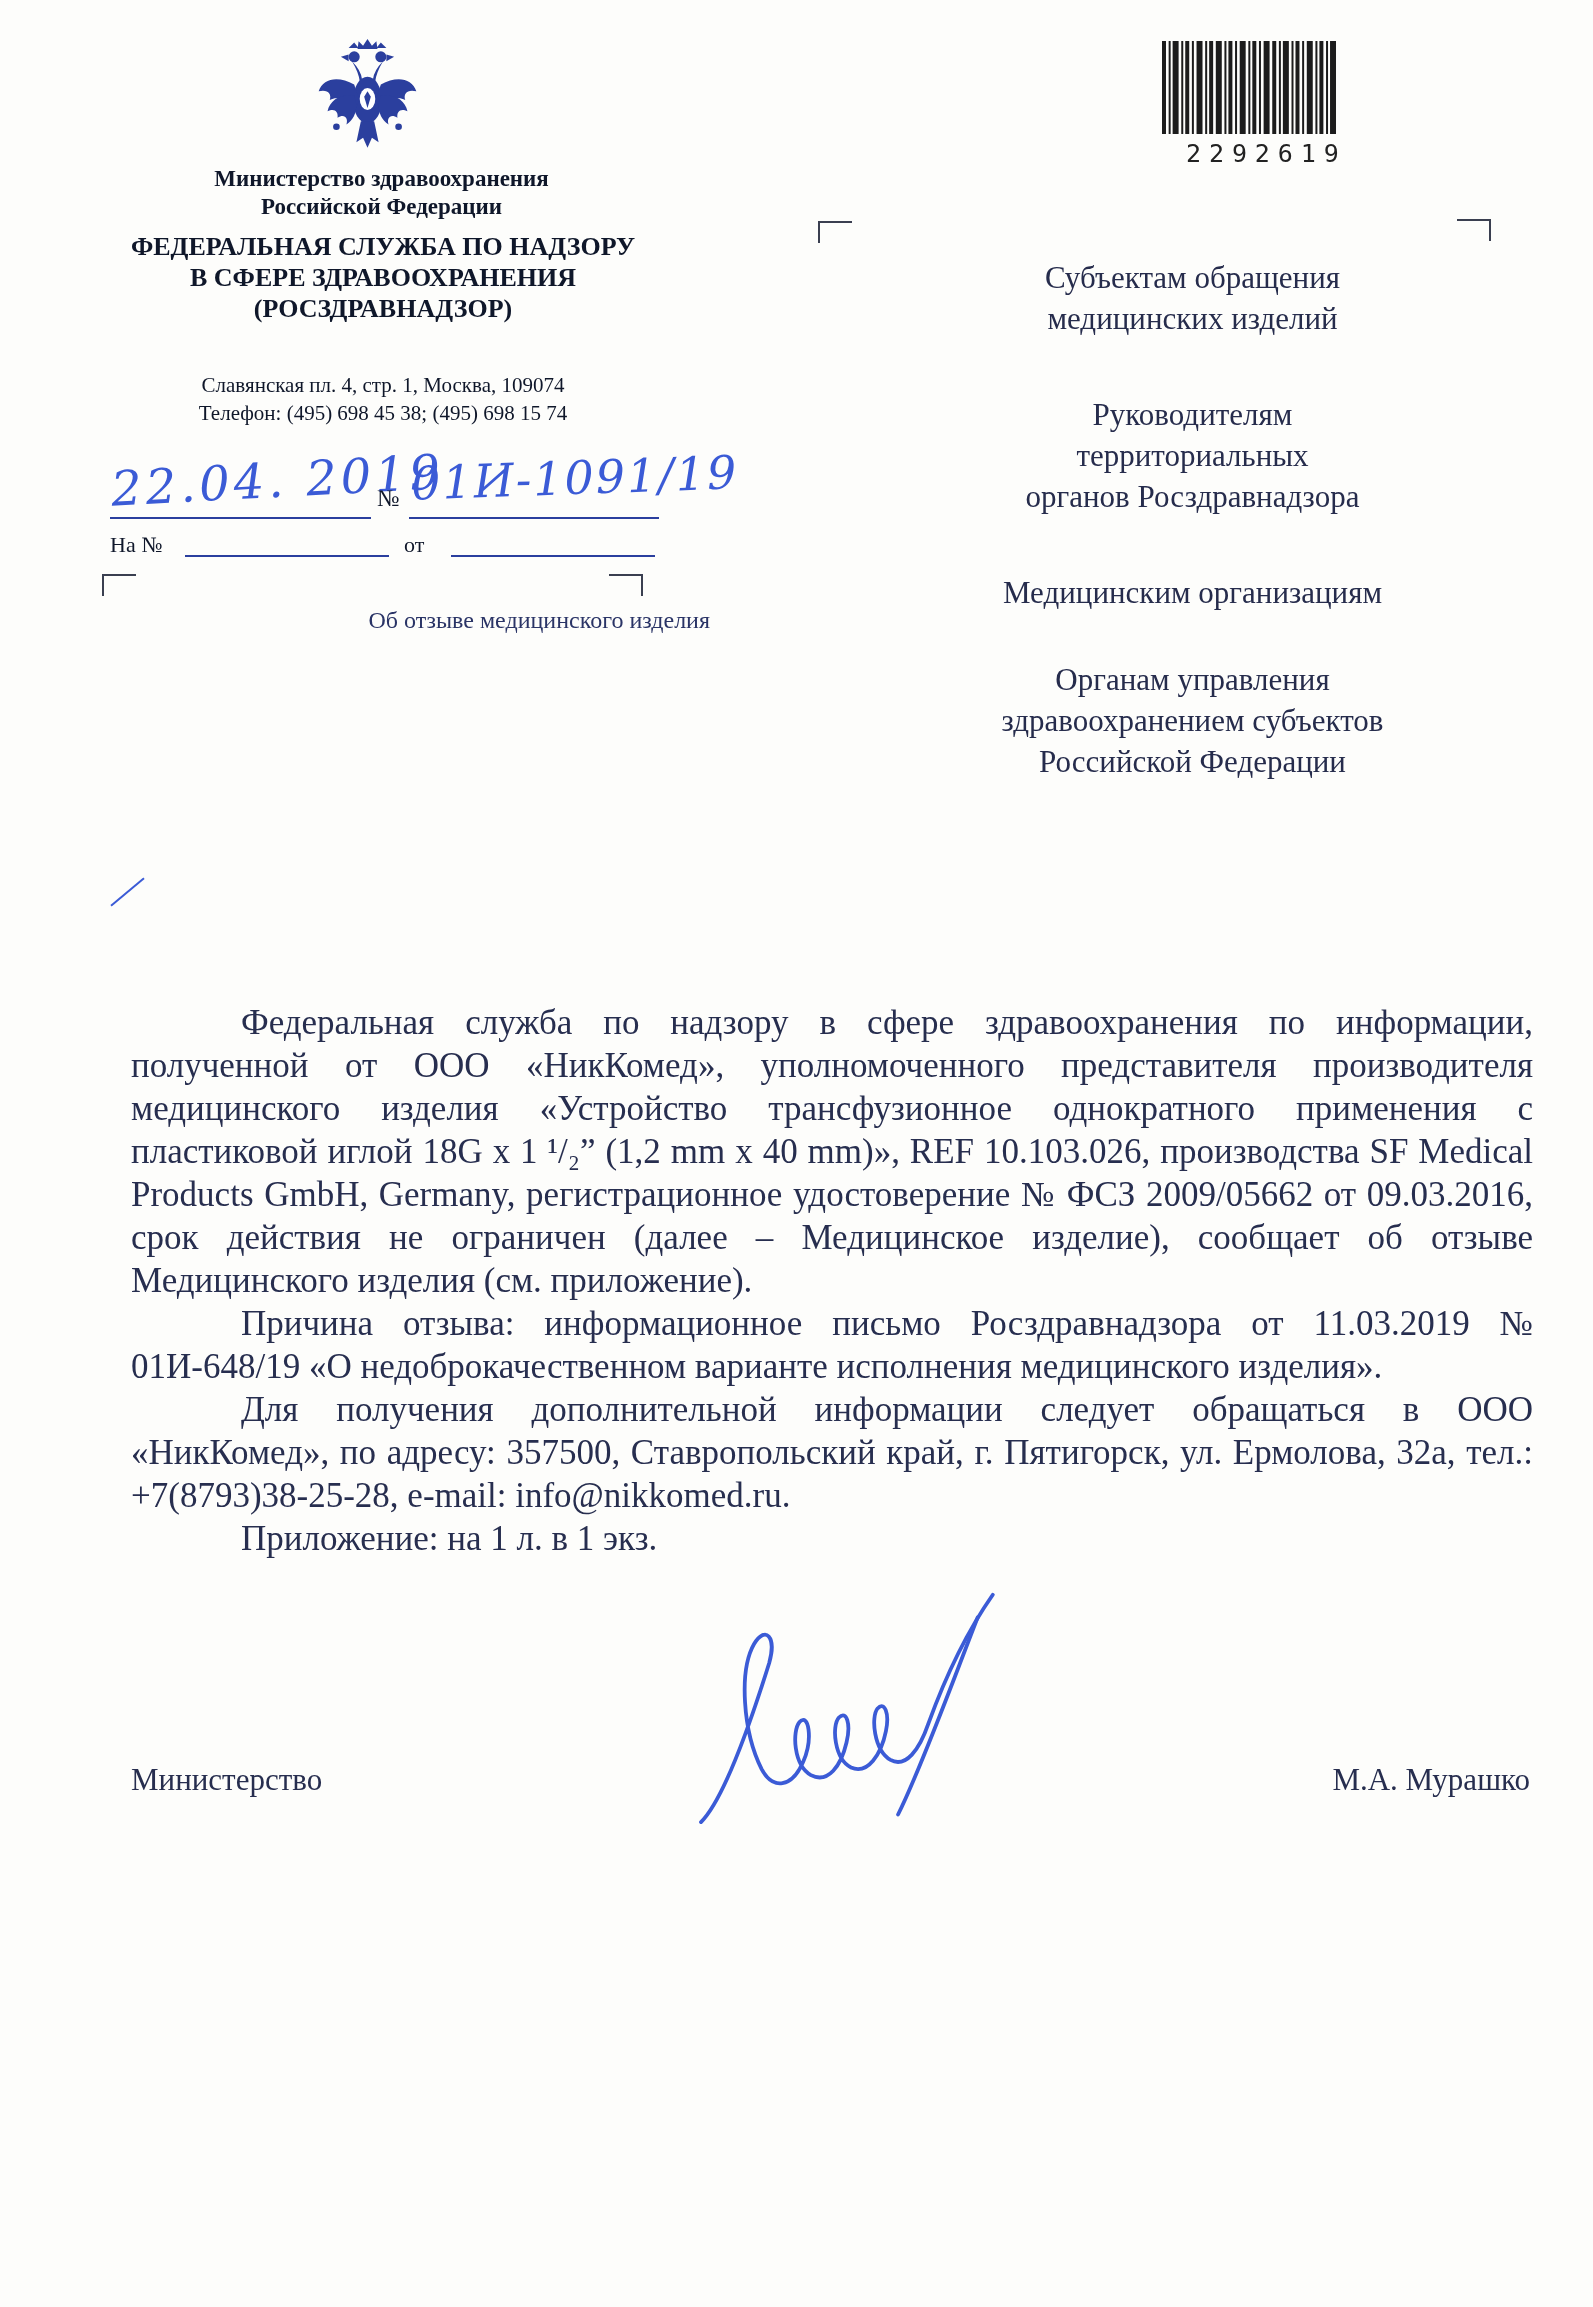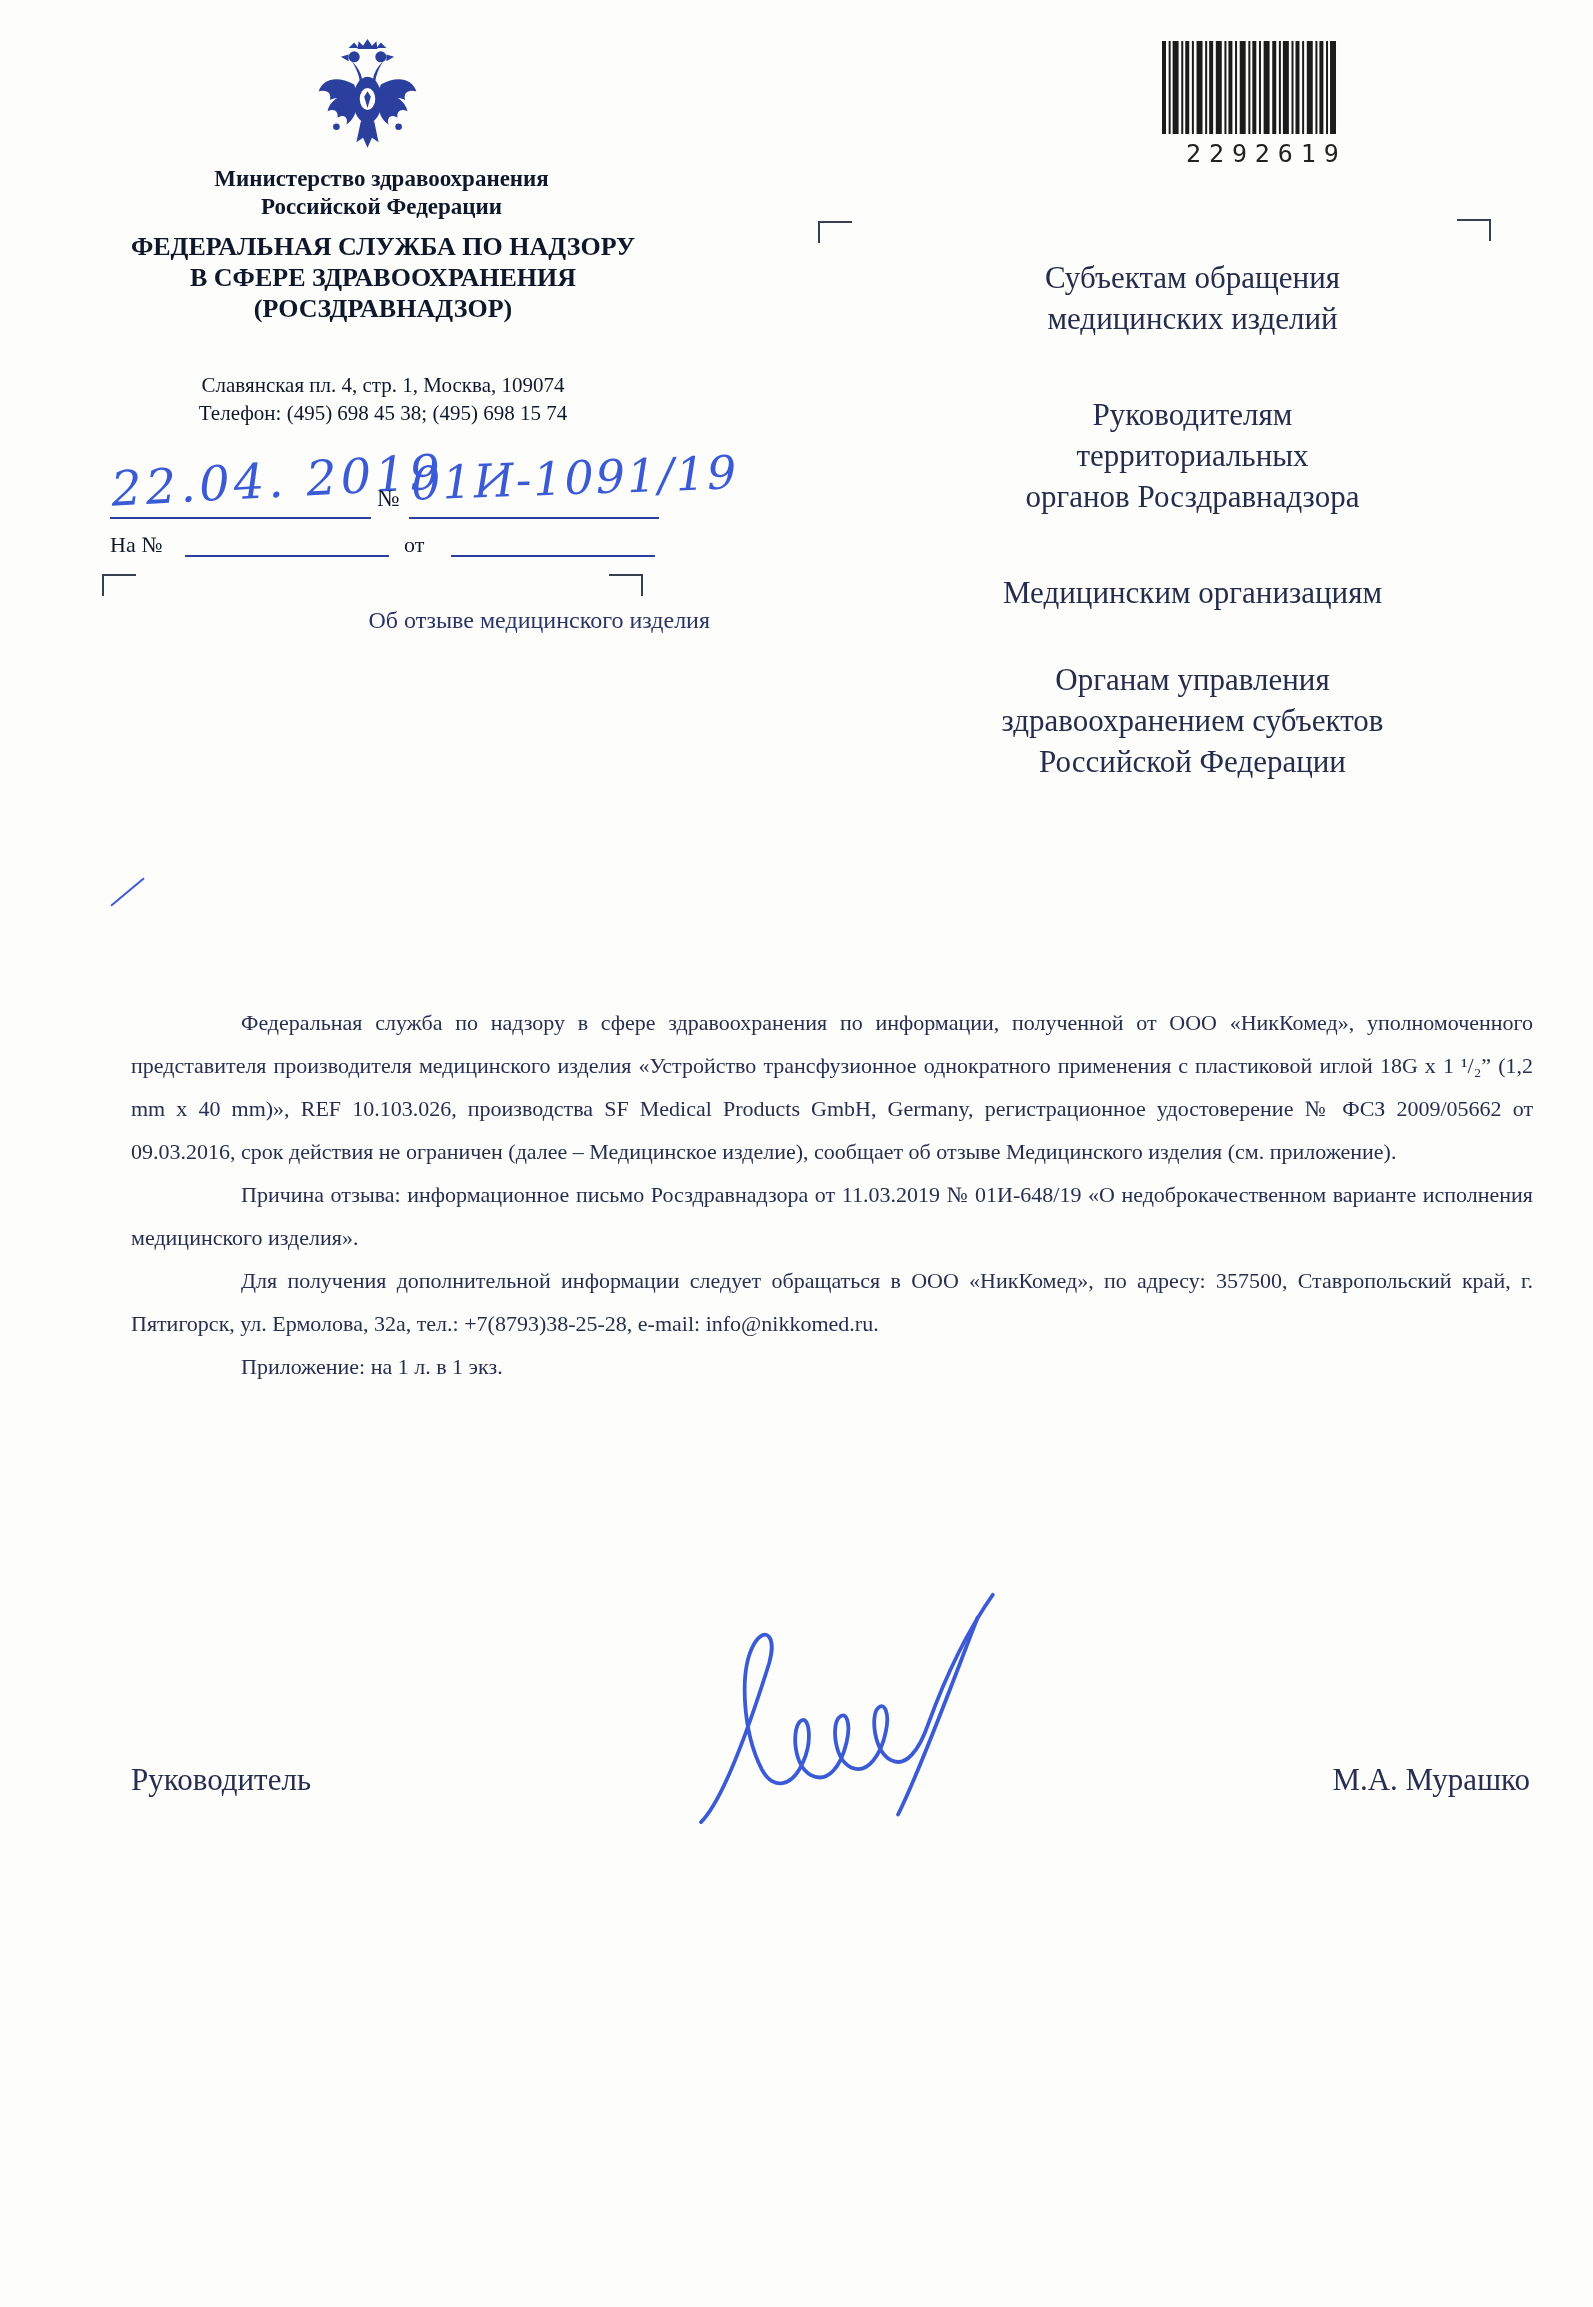--- a/index.html
+++ b/index.html
@@ -46,21 +46,21 @@
     font-family:"DejaVu Sans Mono", monospace;
     font-size:25px; letter-spacing:7.9px; color:#222; text-align:center; margin-top:2.6px;margin-left:24px;
   }
 
   
   .addr-col { left:878px; width:629px; font-size:31px; line-height:41px; text-align:center; color:#262c4c; }
 
   
   .body-text {
     left:131px; top:1001px; width:1402px;
-    font-size:22px; line-height:43px; text-align:justify; color:#272e4f;
+    font-size:35px; line-height:43px; text-align:justify; color:#272e4f;
   }
   .body-text p { text-indent:110px; margin:0; }
   .attachment { margin-top:43px; text-indent:110px; }
 
   .sig-title { left:131px; top:1762px; font-size:31px; }
   .sig-name  { right:64px; top:1762px; font-size:31px; }
 
   .ink-slash { left:106px; top:891px; width:43px; border-top:2.6px solid #3b5bd6; transform:rotate(-40deg); }
 </style>
 </head>
@@ -196,17 +196,17 @@
 
   <div class="abs" style="left:593px; top:1572px; width:504px; height:288px;">
     <svg viewBox="0 0 440 380" width="504" height="288">
       <g fill="none" stroke="#3b5bd6" stroke-width="5" stroke-linecap="round" stroke-linejoin="round">
         <path d="M30,330 C60,300 95,200 120,120 C130,85 115,70 100,95 C80,130 85,210 110,260 C125,288 150,285 165,250 C178,220 172,185 160,198 C150,210 152,255 175,268 C198,280 215,255 222,225 C228,200 222,182 212,192 C202,203 206,247 228,258 C250,268 268,240 274,210 C279,186 272,170 263,180 C254,191 258,235 280,248 C300,259 318,235 330,200 C350,145 380,80 415,30"></path>
         <path d="M395,60 C360,150 320,260 290,320"></path>
       </g>
     </svg>
   </div>
 
-  <div class="abs sig-title">Руководитель</div>
+  <div class="abs sig-title">Министерство</div>
   <div class="abs sig-name">М.А. Мурашко</div>
 
 </div>
 
 
 </body></html>

